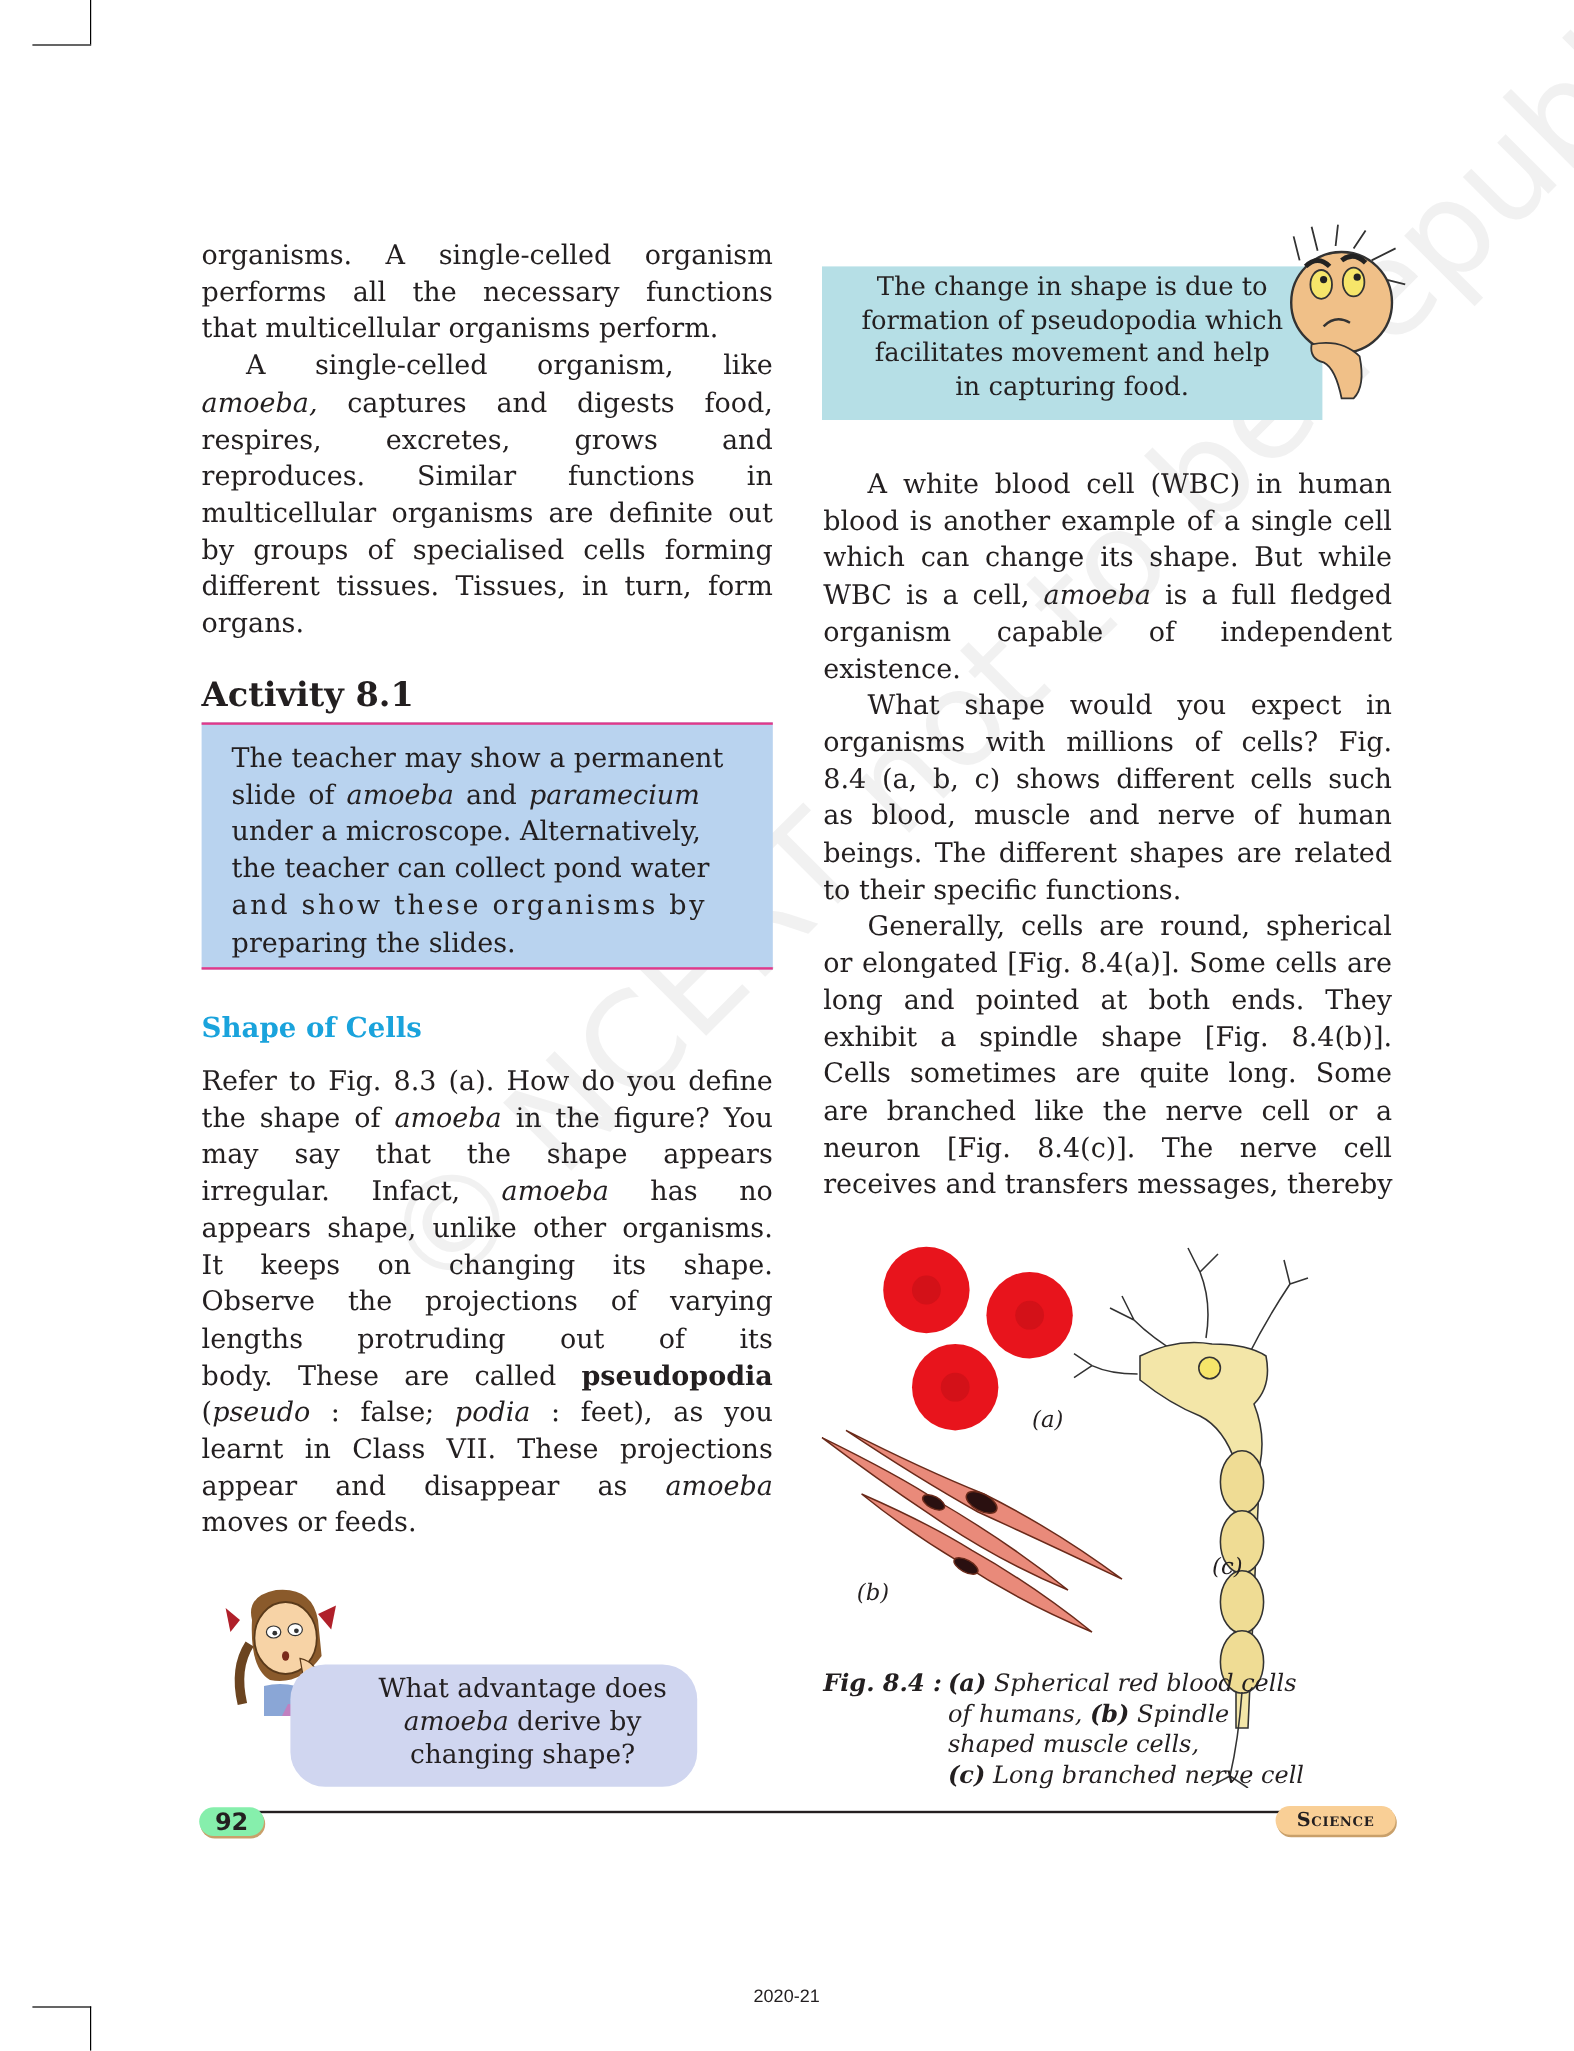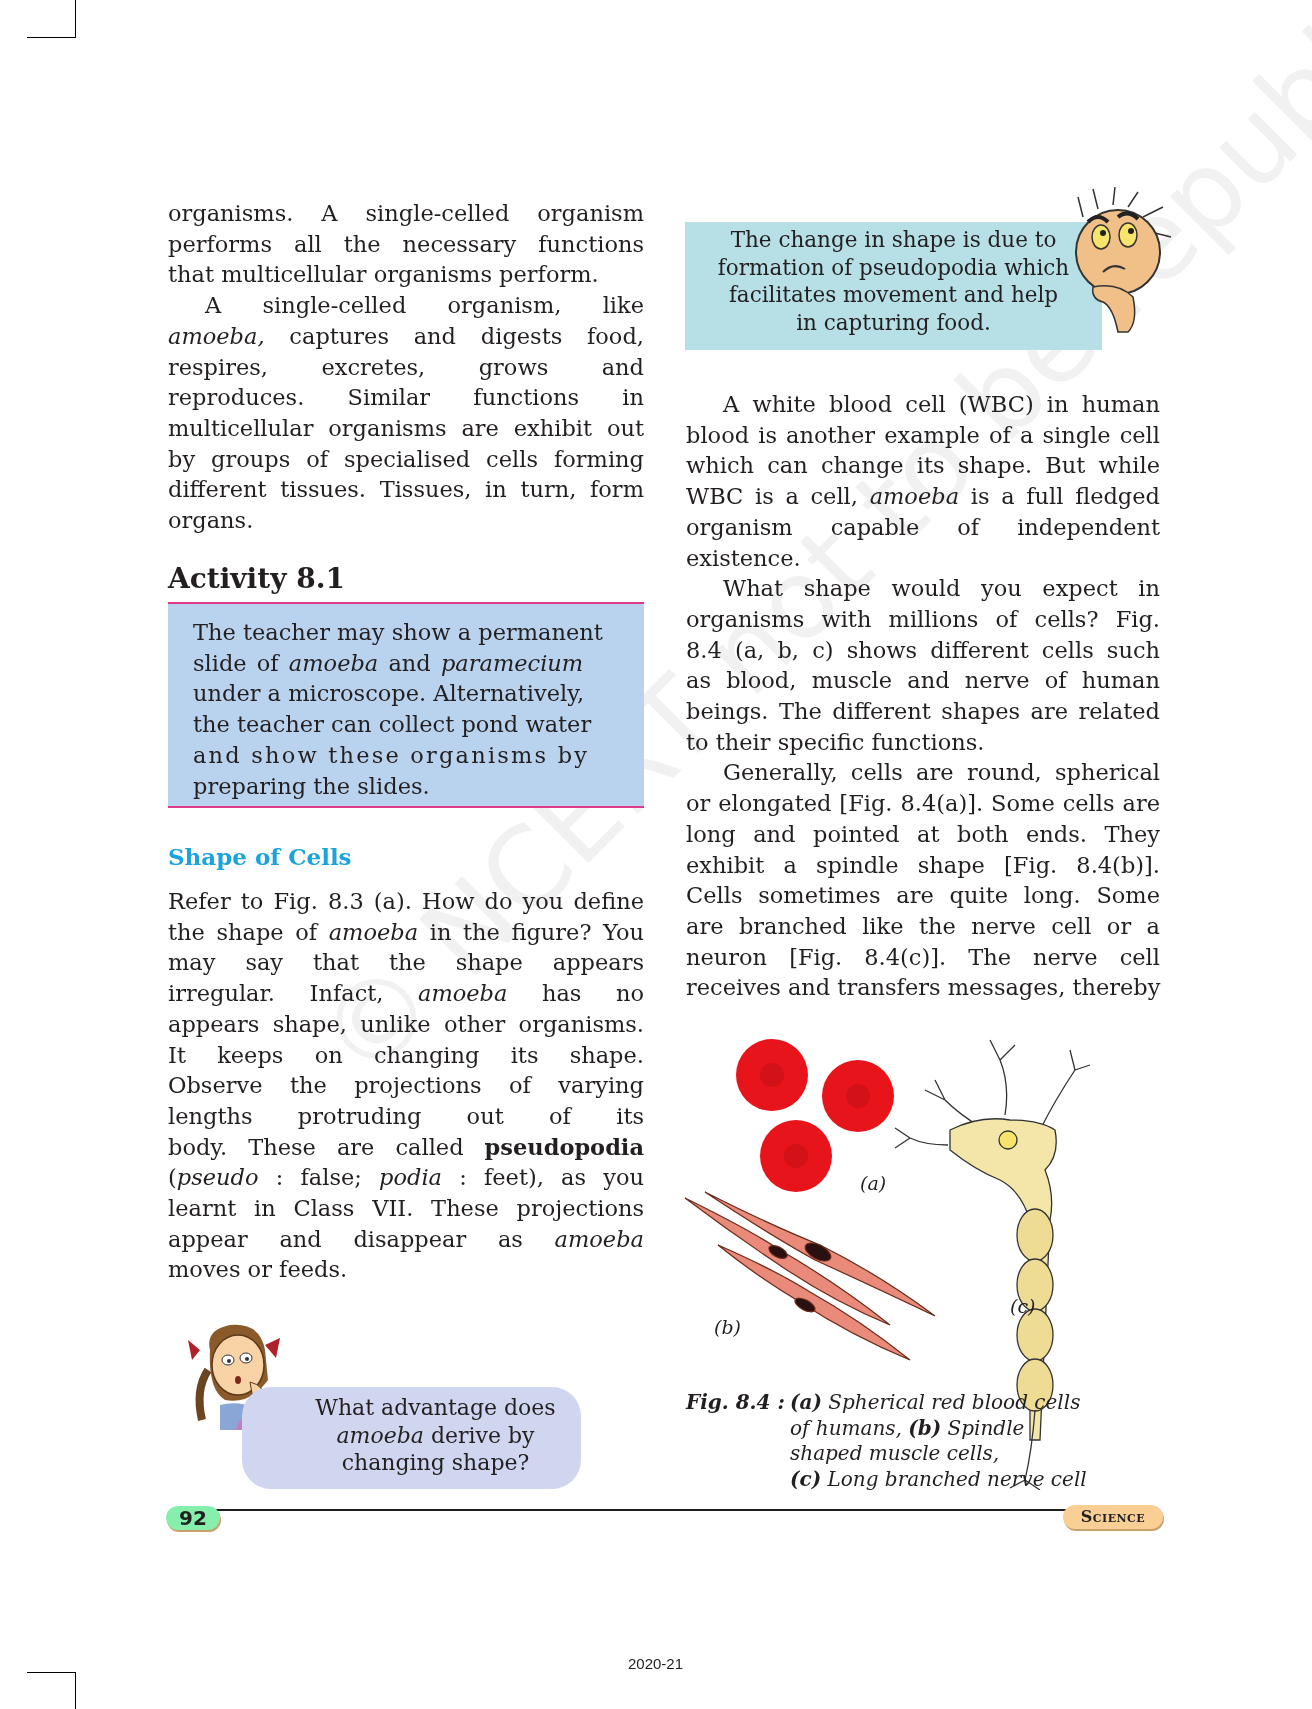--- a/index.html
+++ b/index.html
@@ -86,21 +86,21 @@
 <div class="watermark">© NCERT not to be republished</div>
 
 <div class="col left-col">
   <span class="jline"><span>organisms.</span><span>A</span><span>single-celled</span><span>organism</span></span>
   <span class="jline"><span>performs</span><span>all</span><span>the</span><span>necessary</span><span>functions</span></span>
   <span class="line">that multicellular organisms perform.</span>
   <span class="jline indent"><span>A</span><span>single-celled</span><span>organism,</span><span>like</span></span>
   <span class="jline"><em>amoeba,</em><span>captures</span><span>and</span><span>digests</span><span>food,</span></span>
   <span class="jline"><span>respires,</span><span>excretes,</span><span>grows</span><span>and</span></span>
   <span class="jline"><span>reproduces.</span><span>Similar</span><span>functions</span><span>in</span></span>
-  <span class="jline"><span>multicellular</span><span>organisms</span><span>are</span><span>exhibit</span><span>out</span></span>
+  <span class="jline"><span>multicellular</span><span>organisms</span><span>are</span><span>definite</span><span>out</span></span>
   <span class="jline"><span>by</span><span>groups</span><span>of</span><span>specialised</span><span>cells</span><span>forming</span></span>
   <span class="jline"><span>different</span><span>tissues.</span><span>Tissues,</span><span>in</span><span>turn,</span><span>form</span></span>
   <span class="line">organs.</span>
 </div>
 
 <div class="activity-title">Activity 8.1</div>
 <div class="activity-box">
   <span class="line">The teacher may show a permanent</span>
   <span class="line" id="act-l2" style="word-spacing: 3px;">slide of <em>amoeba</em> and <em>paramecium</em></span>
   <span class="line">under a microscope. Alternatively,</span>

